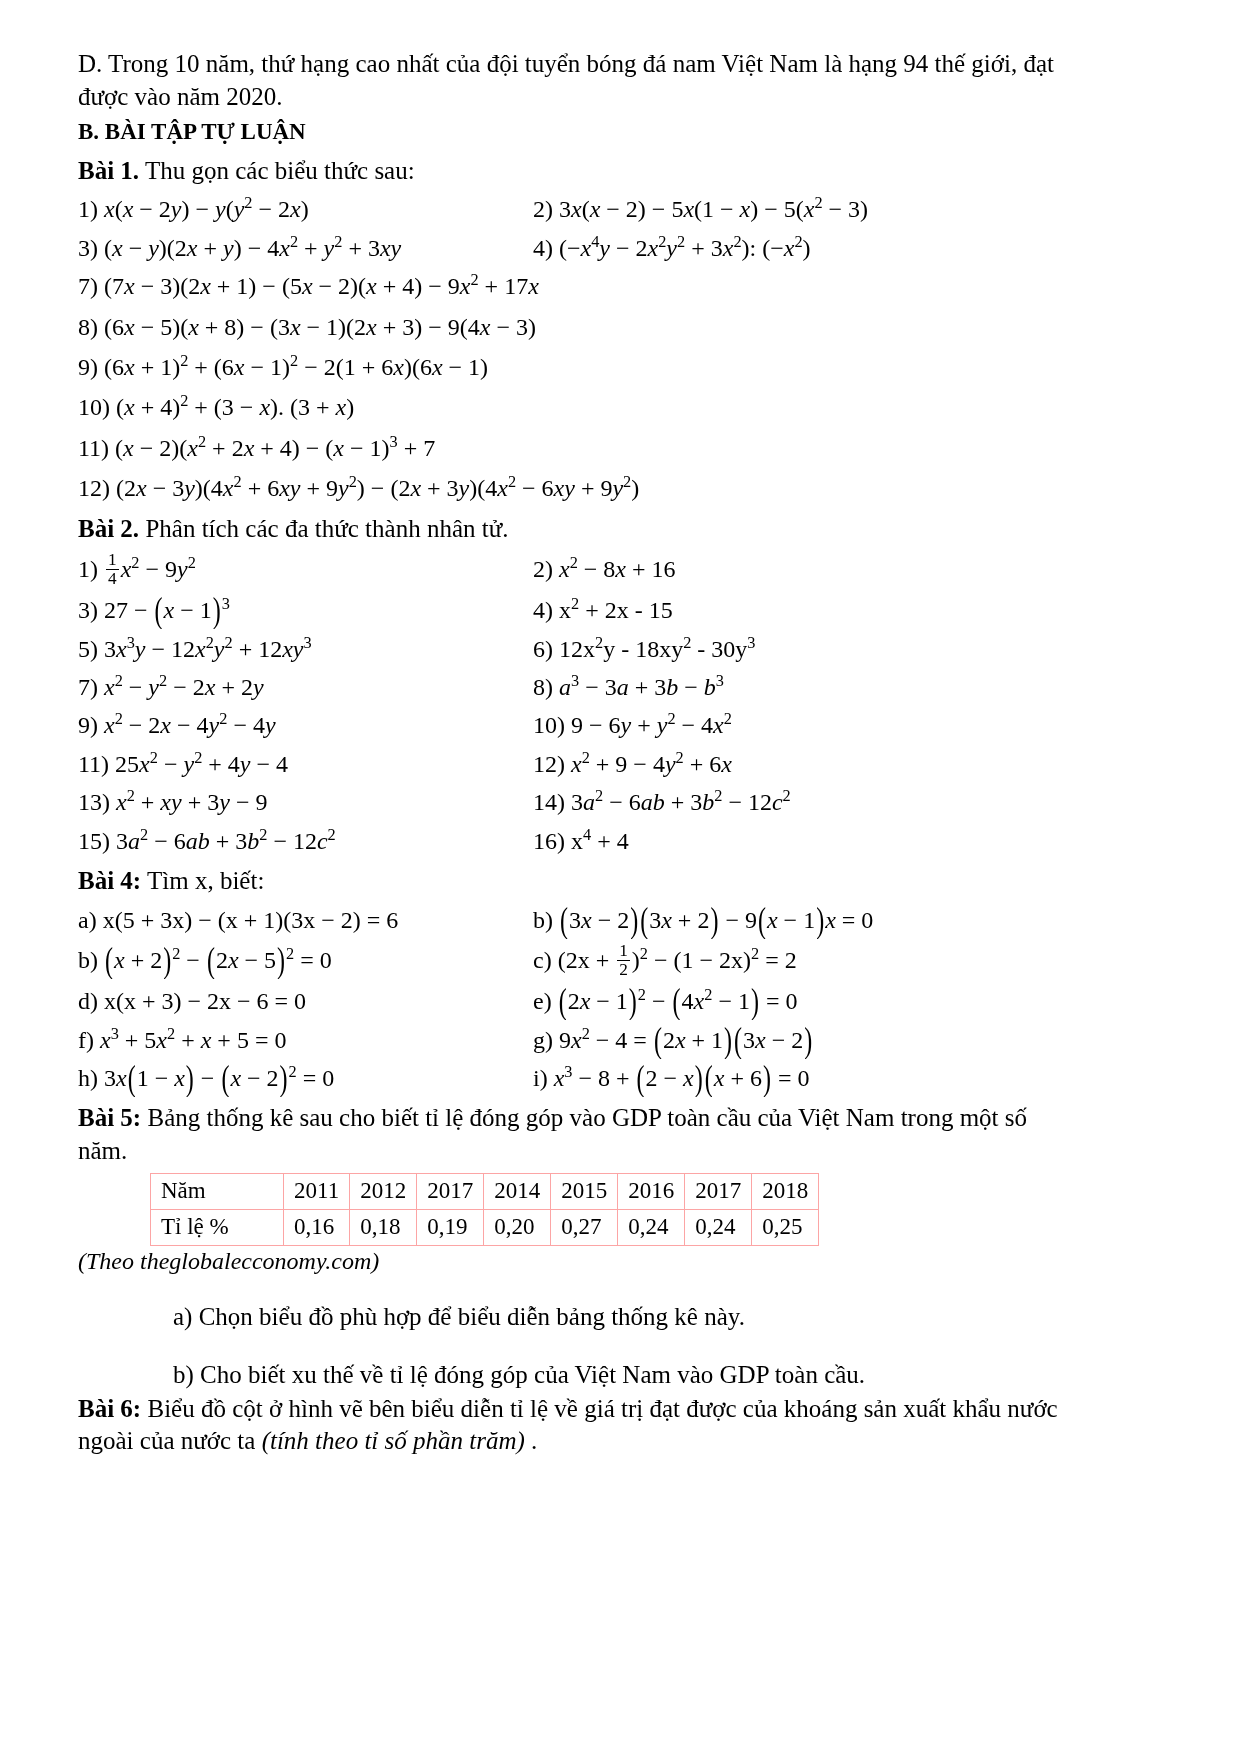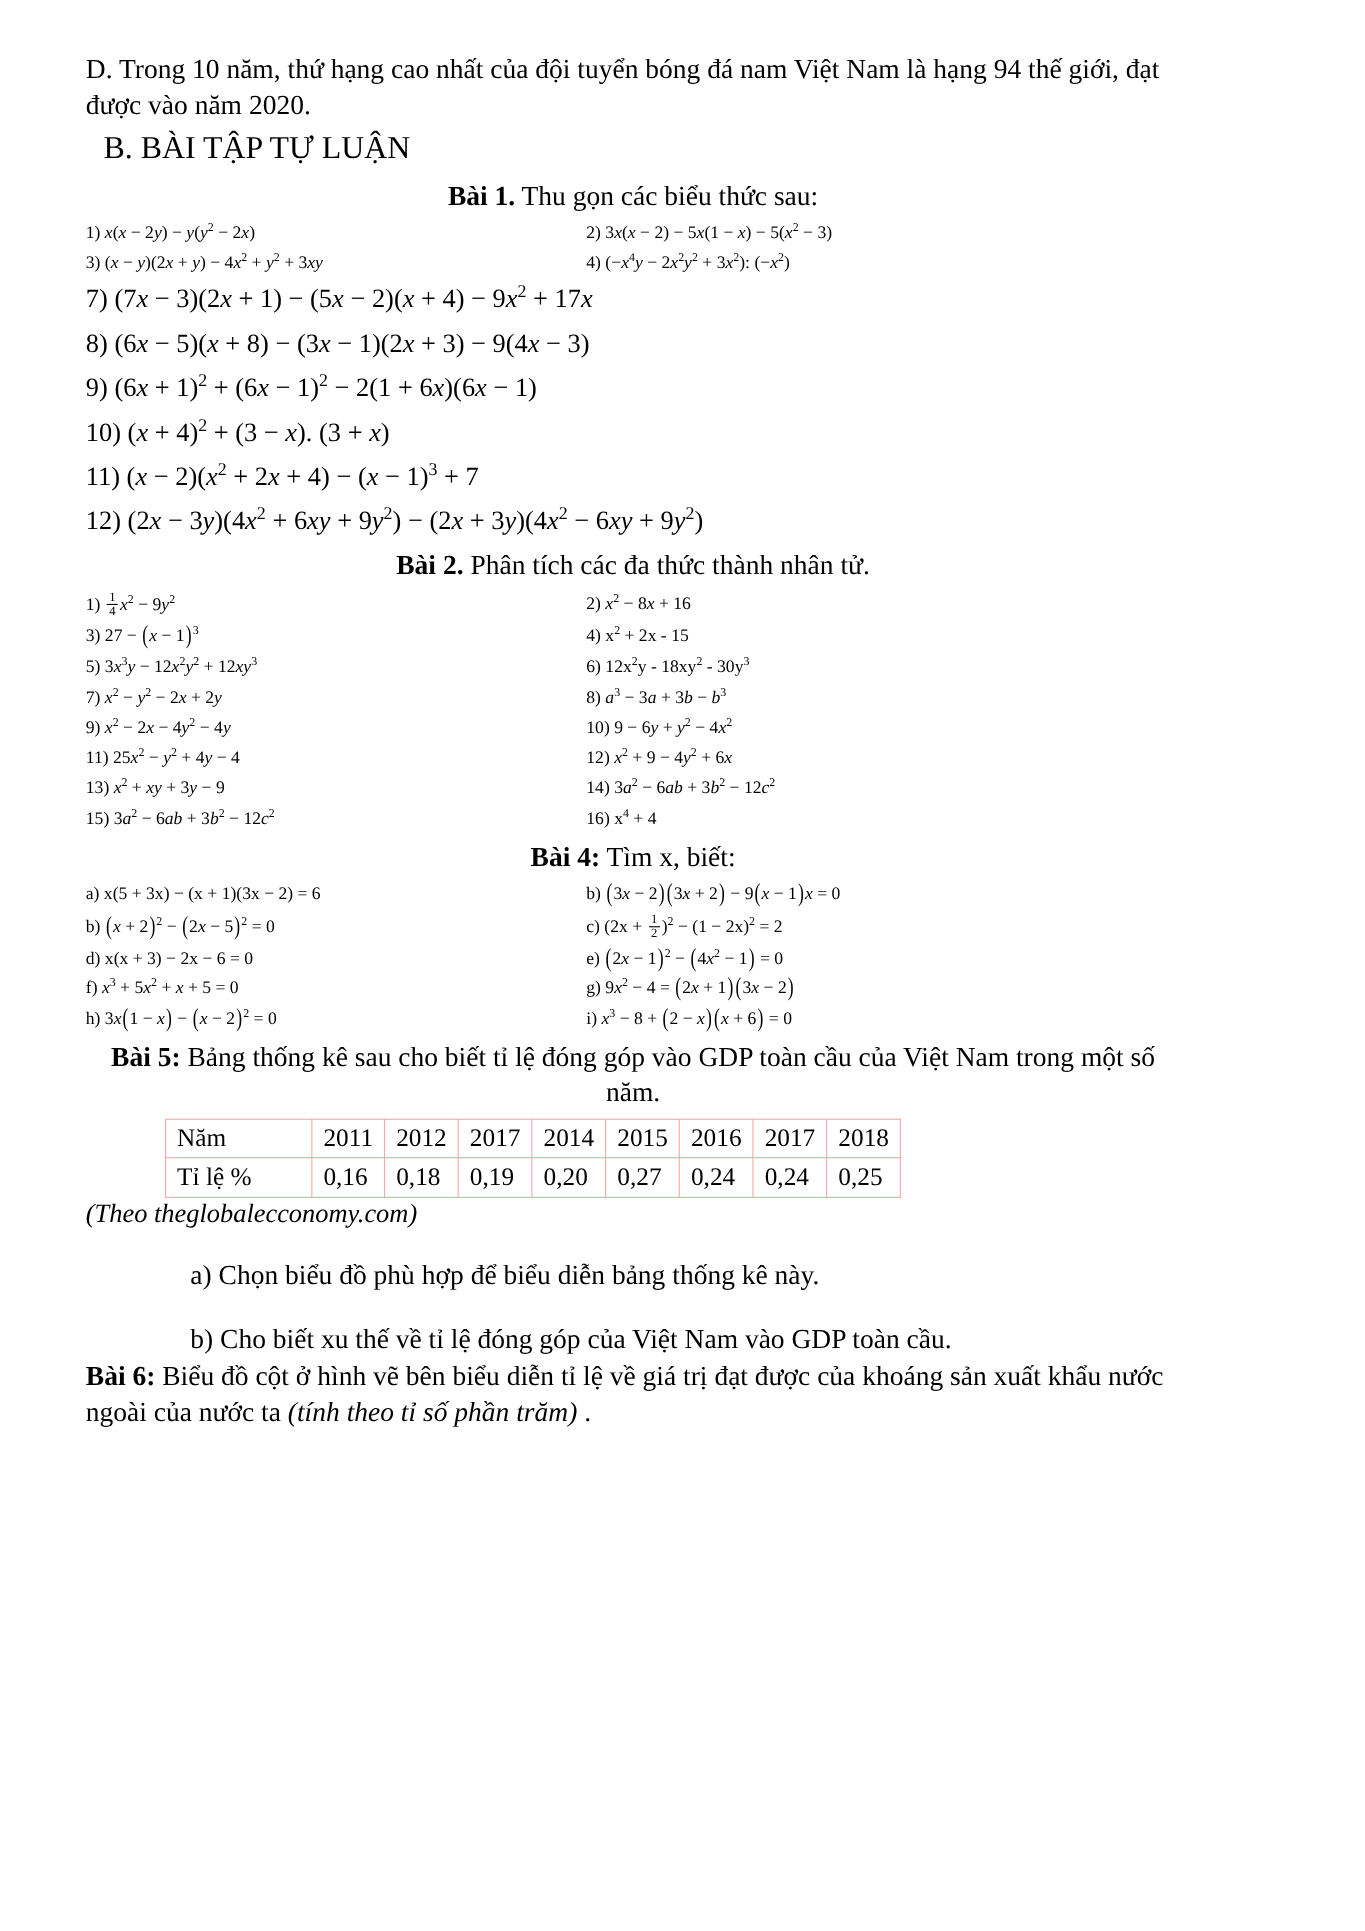--- a/index.html
+++ b/index.html
@@ -21,33 +21,33 @@
     box-sizing: border-box;
   }
   .para {
     font-size: 25px;
     line-height: 1.30;
     margin: 0 0 4px 0;
   }
   .bold { font-weight: bold; }
   .italic { font-style: italic; }
   .heading {
-    font-size: 29px;
-    font-weight: normal;
+    font-size: 23px;
+    font-weight: bold;
     line-height: 1.3;
-    margin: 4px 0 2px 16px;
+    margin: 4px 0 2px 0;
   }
   .mathrow {
     display: flex;
     width: 100%;
     align-items: baseline;
     margin: 0 0 6px 0;
   }
   .mathrow .col {
-    font-size: 16px;
+    font-size: 24px;
     line-height: 1.35;
   }
   .mathrow .col.left { width: 455px; flex: 0 0 455px; }
   .mathrow .col.right { flex: 1 1 auto; }
   .single {
     font-size: 24px;
     line-height: 1.35;
     margin: 0 0 8px 0;
   }
   .mi { font-style: italic; }
@@ -61,21 +61,21 @@
     margin: 0 2px;
   }
   .frac .num { display: block; padding: 0 2px; }
   .frac .den { display: block; border-top: 1px solid #000; padding: 0 2px; }
   .tall-paren {
     display: inline-block;
     transform: scaleY(1.45);
     transform-origin: center;
     margin: 0 1px;
   }
-  .bai-line { font-size: 25px; margin: 8px 0 6px 0; line-height: 1.3; text-align: center; }
+  .bai-line { font-size: 25px; margin: 8px 0 6px 0; line-height: 1.3; }
   table.stat {
     border-collapse: collapse;
     margin: 6px 0 2px 72px;
     font-size: 23px;
   }
   table.stat td {
     border: 1px solid #fca5a5;
     padding: 3px 10px;
     line-height: 1.25;
     white-space: nowrap;

